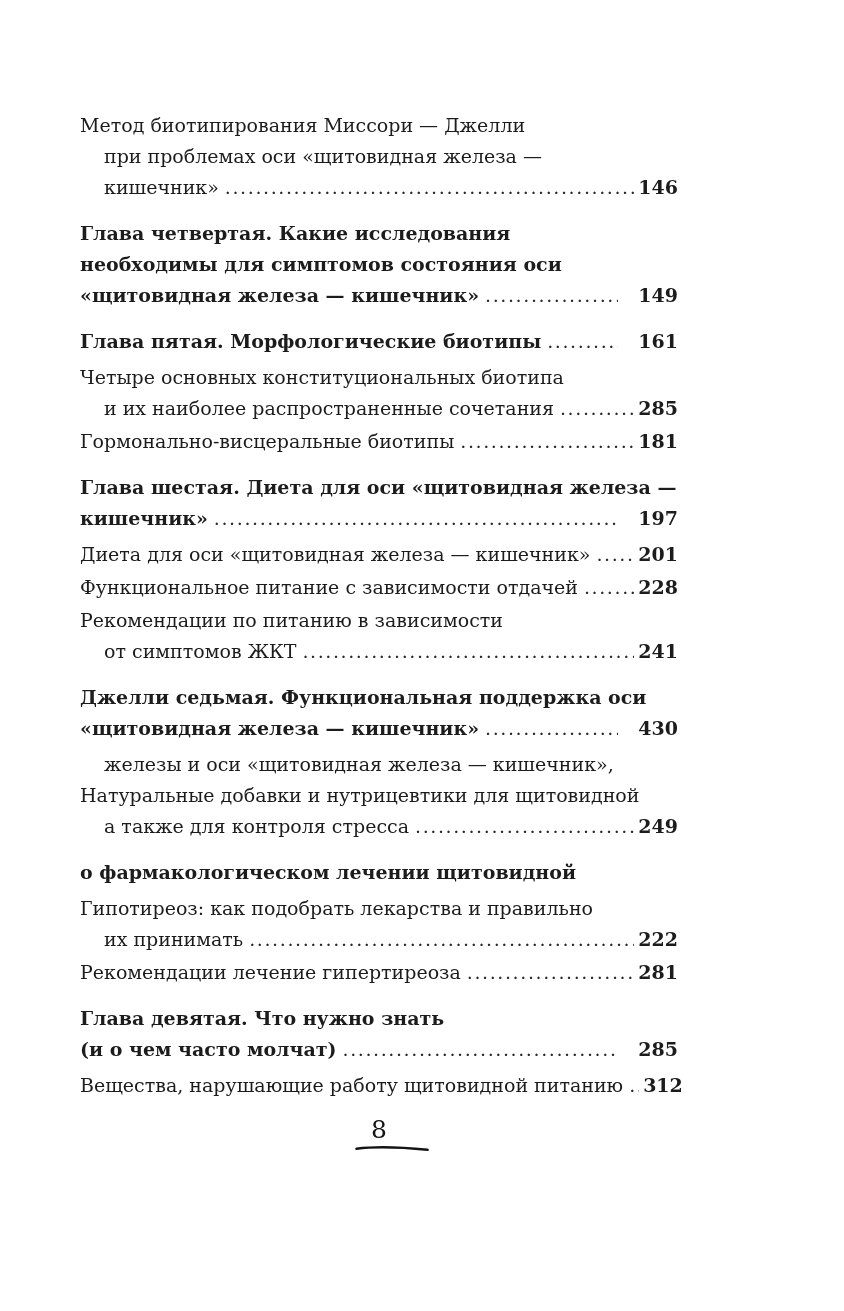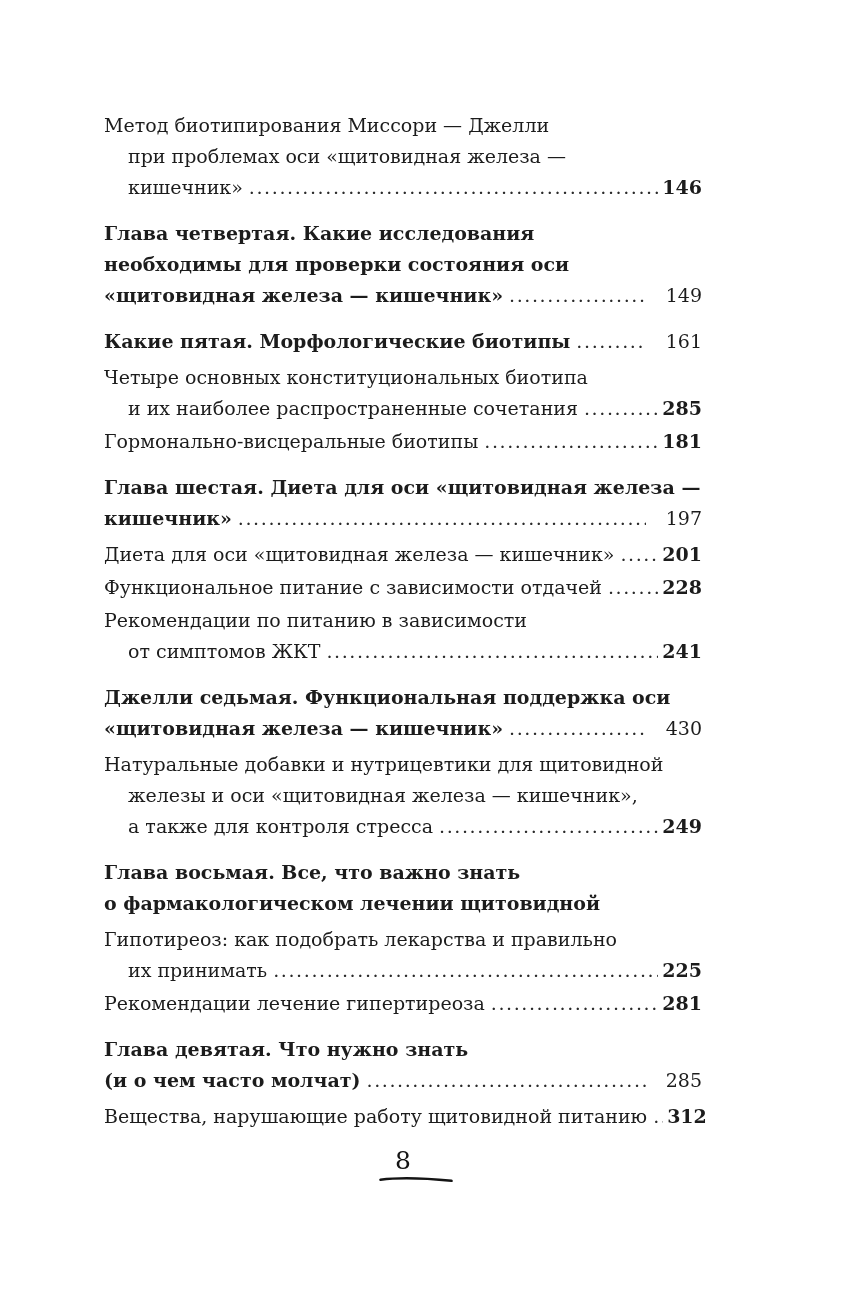--- a/index.html
+++ b/index.html
@@ -5,21 +5,21 @@
   * { margin: 0; padding: 0; box-sizing: border-box; }
   html, body { background: #ffffff; }
   body {
     width: 844px;
     height: 1311px;
     font-family: "DejaVu Serif", "Liberation Serif", serif;
     color: #1c1c1c;
     overflow: hidden;
   }
   .page {
-    padding: 108px 0 0 104px;
+    padding: 108px 0 0 80px;
     width: 840px;
   }
   .content {
     width: 598px;
   }
   .entry { margin: 2px 0; }
   .entry.chapter {
     font-weight: bold;
     margin-top: 15px;
     margin-bottom: 5px;
@@ -45,21 +45,21 @@
     letter-spacing: 1.6px;
     color: #2a2a2a;
     font-size: 19px;
   }
   .pg {
     flex: 0 0 auto;
     min-width: 34px;
     text-align: right;
     font-weight: bold;
   }
-  .entry.chapter .pg { font-weight: normal; margin-left: 16px; }
+  .entry.chapter .pg { font-weight: bold; margin-left: 16px; }
   .folio-wrap {
     width: 598px;
     margin-top: 16px;
     text-align: center;
   }
   .folio {
     display: inline-block;
     font-size: 25px;
     line-height: 26px;
     color: #141414;
@@ -86,31 +86,31 @@
           <span class="t">кишечник»</span>
           <span class="leader"></span>
           <span class="pg">146</span>
         </div>
       </div>
       <div class="entry chapter">
         <div class="line">
           <span class="t">Глава четвертая. Какие исследования</span>
         </div>
         <div class="line">
-          <span class="t">необходимы для проверки состояния оси</span>
+          <span class="t">необходимы для симптомов состояния оси</span>
         </div>
         <div class="line">
           <span class="t">«щитовидная железа — кишечник»</span>
           <span class="leader"></span>
           <span class="pg">149</span>
         </div>
       </div>
       <div class="entry chapter">
         <div class="line">
-          <span class="t">Какие пятая. Морфологические биотипы</span>
+          <span class="t">Глава пятая. Морфологические биотипы</span>
           <span class="leader"></span>
           <span class="pg">161</span>
         </div>
       </div>
       <div class="entry regular">
         <div class="line">
           <span class="t">Четыре основных конституциональных биотипа</span>
         </div>
         <div class="line indent">
           <span class="t">и их наиболее распространенные сочетания</span>
@@ -163,48 +163,45 @@
         <div class="line">
           <span class="t">Джелли седьмая. Функциональная поддержка оси</span>
         </div>
         <div class="line">
           <span class="t">«щитовидная железа — кишечник»</span>
           <span class="leader"></span>
           <span class="pg">430</span>
         </div>
       </div>
       <div class="entry regular">
+        <div class="line indent">
+          <span class="t">железы и оси «щитовидная железа — кишечник»,</span>
+        </div>
         <div class="line">
           <span class="t">Натуральные добавки и нутрицевтики для щитовидной</span>
         </div>
         <div class="line indent">
-          <span class="t">железы и оси «щитовидная железа — кишечник»,</span>
-        </div>
-        <div class="line indent">
           <span class="t">а также для контроля стресса</span>
           <span class="leader"></span>
           <span class="pg">249</span>
         </div>
       </div>
       <div class="entry chapter">
         <div class="line">
-          <span class="t">Глава восьмая. Все, что важно знать</span>
-        </div>
-        <div class="line">
           <span class="t">о фармакологическом лечении щитовидной</span>
         </div>
       </div>
       <div class="entry regular">
         <div class="line">
           <span class="t">Гипотиреоз: как подобрать лекарства и правильно</span>
         </div>
         <div class="line indent">
           <span class="t">их принимать</span>
           <span class="leader"></span>
-          <span class="pg">225</span>
+          <span class="pg">222</span>
         </div>
       </div>
       <div class="entry regular">
         <div class="line">
           <span class="t">Рекомендации лечение гипертиреоза</span>
           <span class="leader"></span>
           <span class="pg">281</span>
         </div>
       </div>
       <div class="entry chapter">

